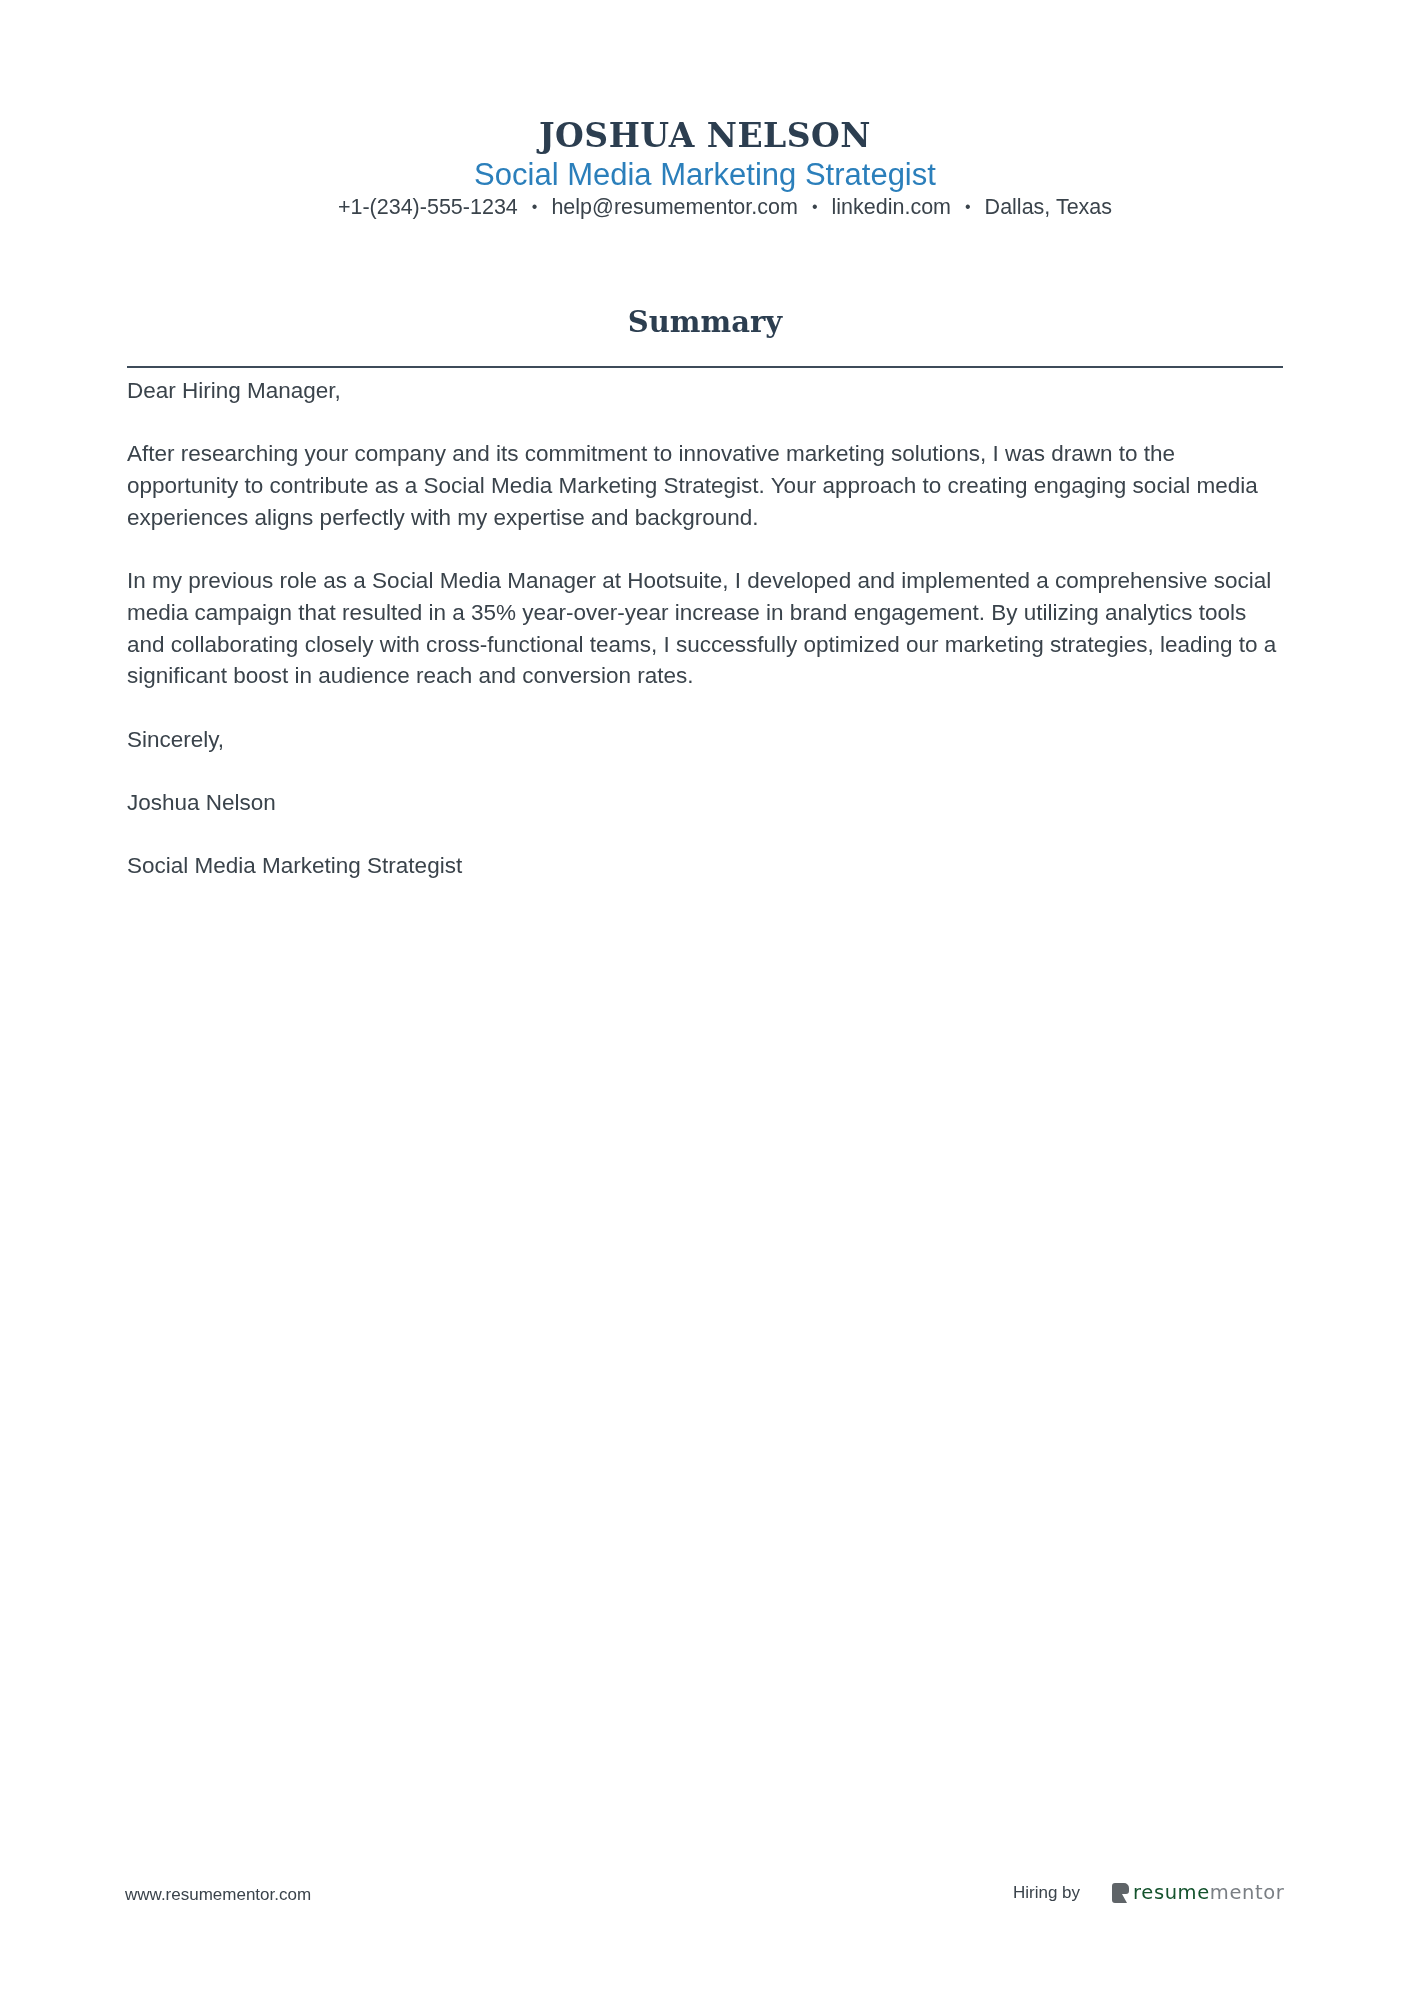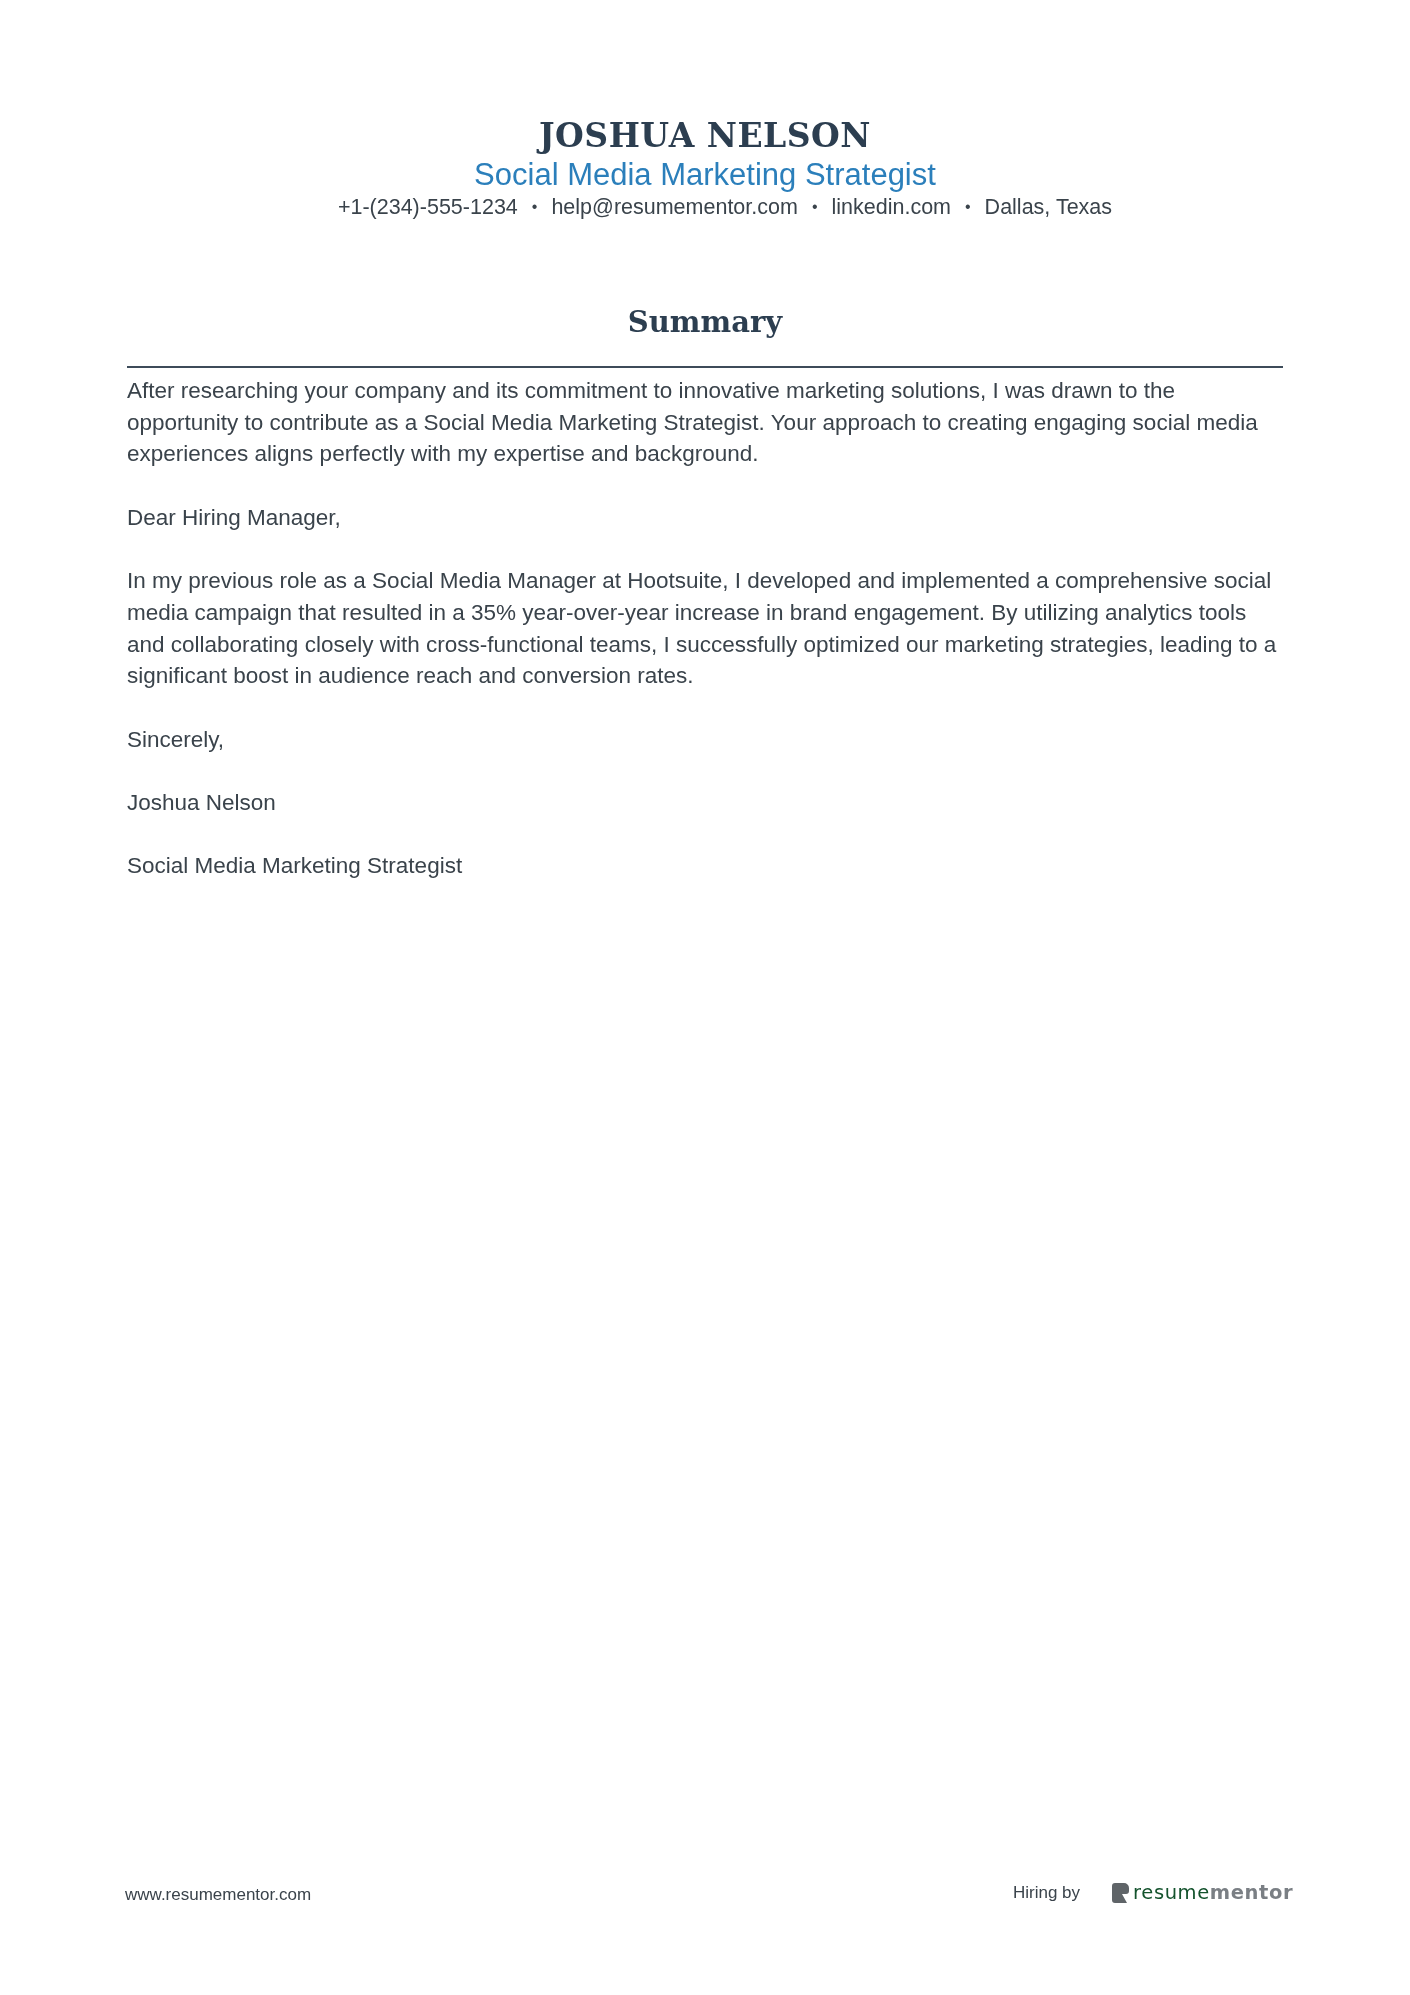--- a/index.html
+++ b/index.html
@@ -120,42 +120,42 @@
       height: 20px;
       margin-right: 4px;
     }
     .logo-text {
       font-size: 19.5px;
       line-height: 22px;
       letter-spacing: 0.6px;
       font-family: "DejaVu Sans", sans-serif;
     }
     .logo-text .strong { color: #14532d; font-weight: normal; }
-    .logo-text .light { color: #7a7f84; font-weight: bold; text-align: right; }
+    .logo-text .light { color: #7a7f84; font-weight: normal; text-align: right; }
   </style>
 </head>
 <body>
 
 <div class="page">
 
   <div class="header">
     <h1 class="name">JOSHUA NELSON</h1>
     <div class="role">Social Media Marketing Strategist</div>
     <div class="contact">
       <span>+1-(234)-555-1234</span><span class="sep">•</span><span>help@resumementor.com</span><span class="sep">•</span><span>linkedin.com</span><span class="sep">•</span><span>Dallas, Texas</span>
     </div>
   </div>
 
   <div class="section">
     <h2 class="section-title">Summary</h2>
   </div>
 
   <div class="letter">
+    <p>Dear Hiring Manager,</p>
     <p>After researching your company and its commitment to innovative marketing solutions, I was drawn to the opportunity to contribute as a Social Media Marketing Strategist. Your approach to creating engaging social media experiences aligns perfectly with my expertise and background.</p>
-    <p>Dear Hiring Manager,</p>
     <p>In my previous role as a Social Media Manager at Hootsuite, I developed and implemented a comprehensive social media campaign that resulted in a 35% year-over-year increase in brand engagement. By utilizing analytics tools and collaborating closely with cross-functional teams, I successfully optimized our marketing strategies, leading to a significant boost in audience reach and conversion rates.</p>
     <p>Sincerely,</p>
     <p>Joshua Nelson</p>
     <p>Social Media Marketing Strategist</p>
   </div>
 
   <div class="footer-left">www.resumementor.com</div>
 
   <div class="footer-right">
     <span class="powered">Hiring by</span>

